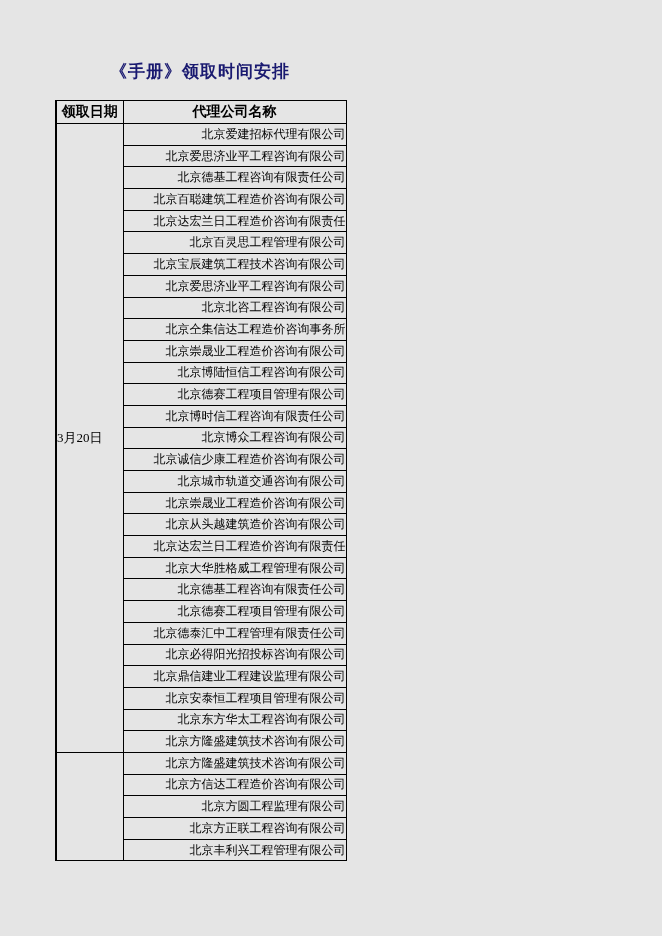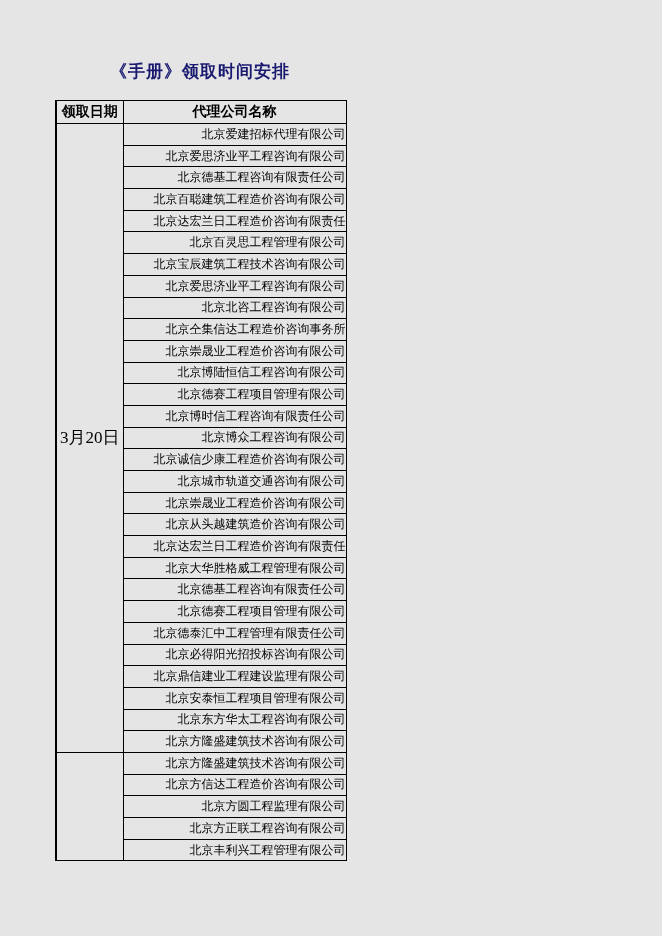--- a/index.html
+++ b/index.html
@@ -48,23 +48,22 @@
   col.date-col { width: 67px; }
   col.company-col { width: 223px; }
   th.header-cell {
     height: 23px;
     font-size: 14px;
     font-weight: bold;
     text-align: center;
     vertical-align: middle;
   }
   td.date-cell {
-    text-align: center;
     vertical-align: middle;
-    font-size: 17px;
+    font-size: 13px;
   }
   td.company-cell {
     height: 21.7px;
     font-size: 12px;
     text-align: right;
     vertical-align: middle;
     padding-left: 4px;
   }
 </style>
 </head>

